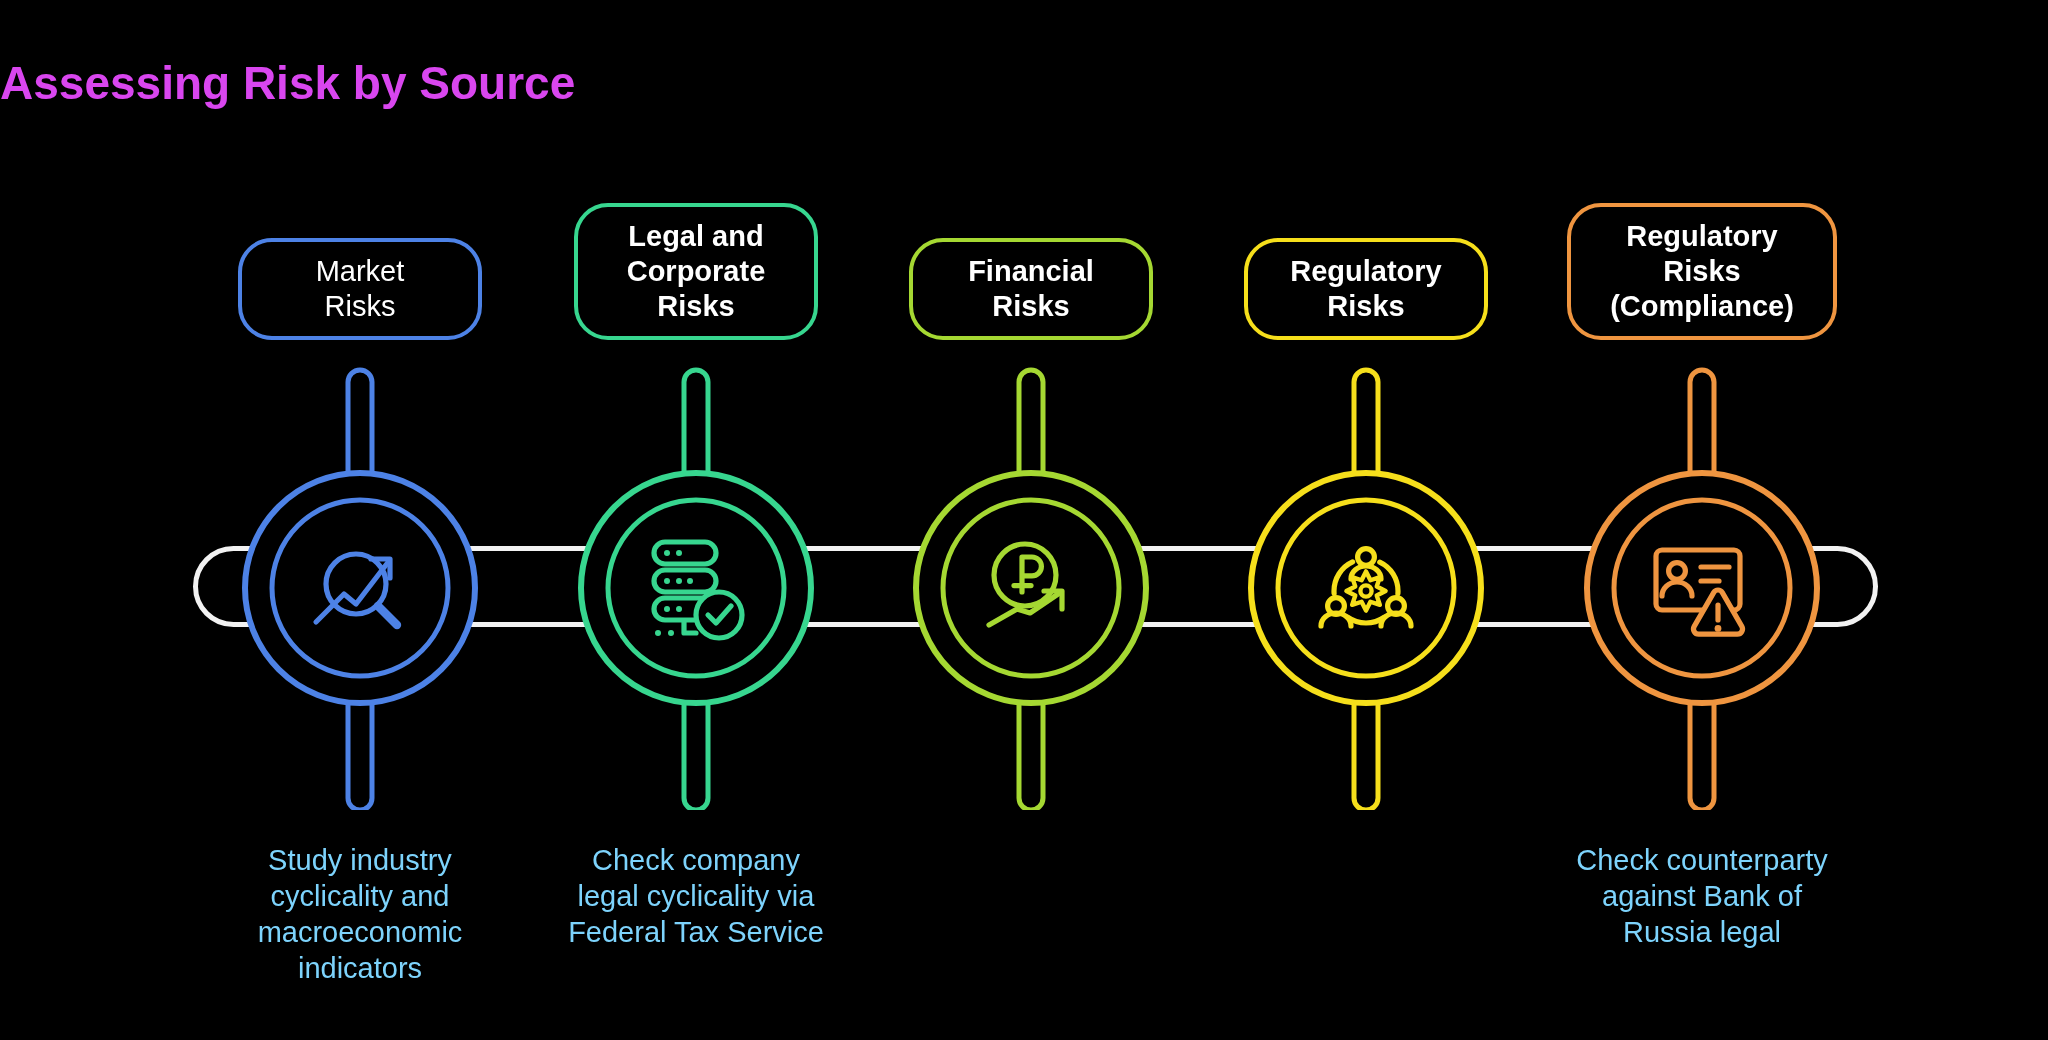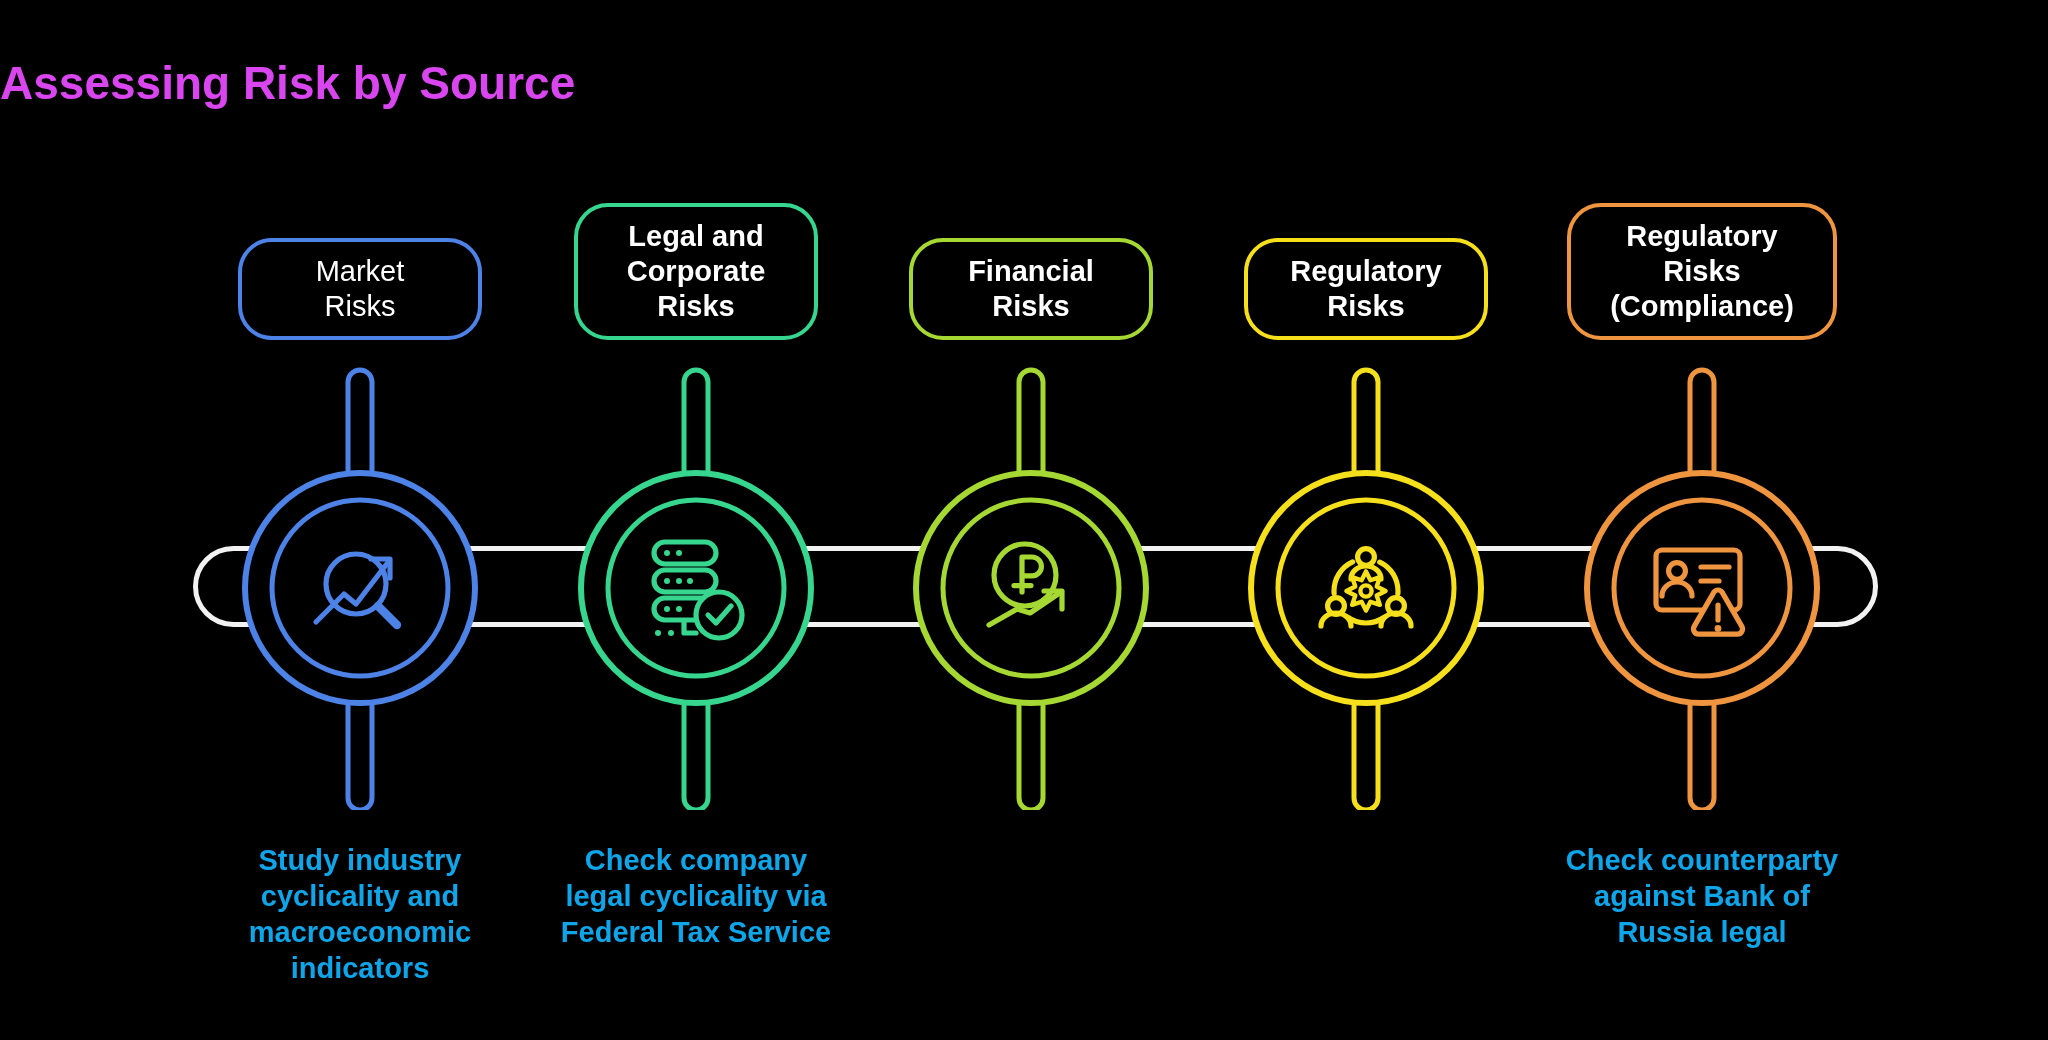--- a/index.html
+++ b/index.html
@@ -28,21 +28,21 @@
     border:4px solid var(--c,#fff);border-radius:34px;
     padding:12px 39px;
     color:#fff;font-size:29px;line-height:35px;font-weight:700;
     text-align:center;white-space:pre-line;
   }
   .pill.regular{font-weight:400;}
   .node{position:absolute;top:340px;left:0;}
   .node *{vector-effect:none;}
   .description{
     position:absolute;top:842px;left:-12px;width:360px;
-    text-align:center;color:#0ea5e9;font-size:29px;line-height:36px;font-weight:700;
+    text-align:center;color:#7dd3fc;font-size:29px;line-height:36px;font-weight:400;
     white-space:pre-line;
   }
 </style>
 </head>
 <body>
 
 <div class="canvas" style="--c: #000000;">
 
   <div class="page-title">Assessing Risk by Source</div>
 

